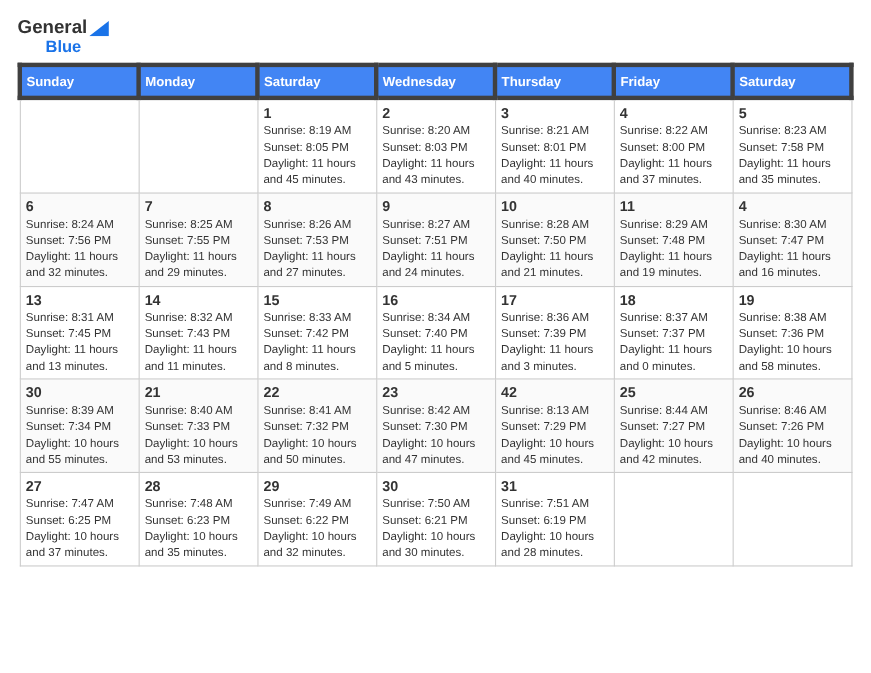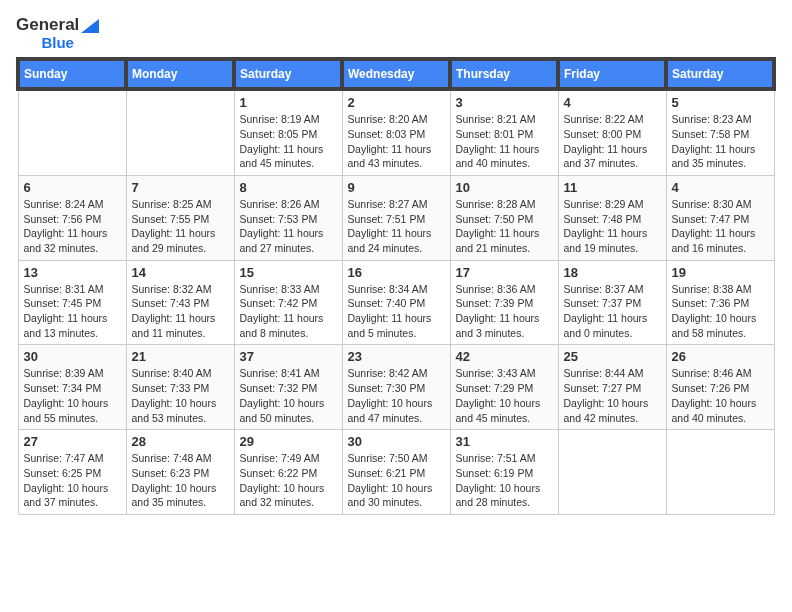--- a/index.html
+++ b/index.html
@@ -237,34 +237,34 @@
 Sunset: 7:34 PM
 Daylight: 10 hours and 55 minutes.</div>
         </td>
         <td>
           <span class="day-num">21</span>
           <div class="day-info">Sunrise: 8:40 AM
 Sunset: 7:33 PM
 Daylight: 10 hours and 53 minutes.</div>
         </td>
         <td>
-          <span class="day-num">37</span>
+          <span class="day-num">22</span>
           <div class="day-info">Sunrise: 8:41 AM
 Sunset: 7:32 PM
 Daylight: 10 hours and 50 minutes.</div>
         </td>
         <td>
           <span class="day-num">23</span>
           <div class="day-info">Sunrise: 8:42 AM
 Sunset: 7:30 PM
 Daylight: 10 hours and 47 minutes.</div>
         </td>
         <td>
           <span class="day-num">42</span>
-          <div class="day-info">Sunrise: 3:43 AM
+          <div class="day-info">Sunrise: 8:13 AM
 Sunset: 7:29 PM
 Daylight: 10 hours and 45 minutes.</div>
         </td>
         <td>
           <span class="day-num">25</span>
           <div class="day-info">Sunrise: 8:44 AM
 Sunset: 7:27 PM
 Daylight: 10 hours and 42 minutes.</div>
         </td>
         <td>

